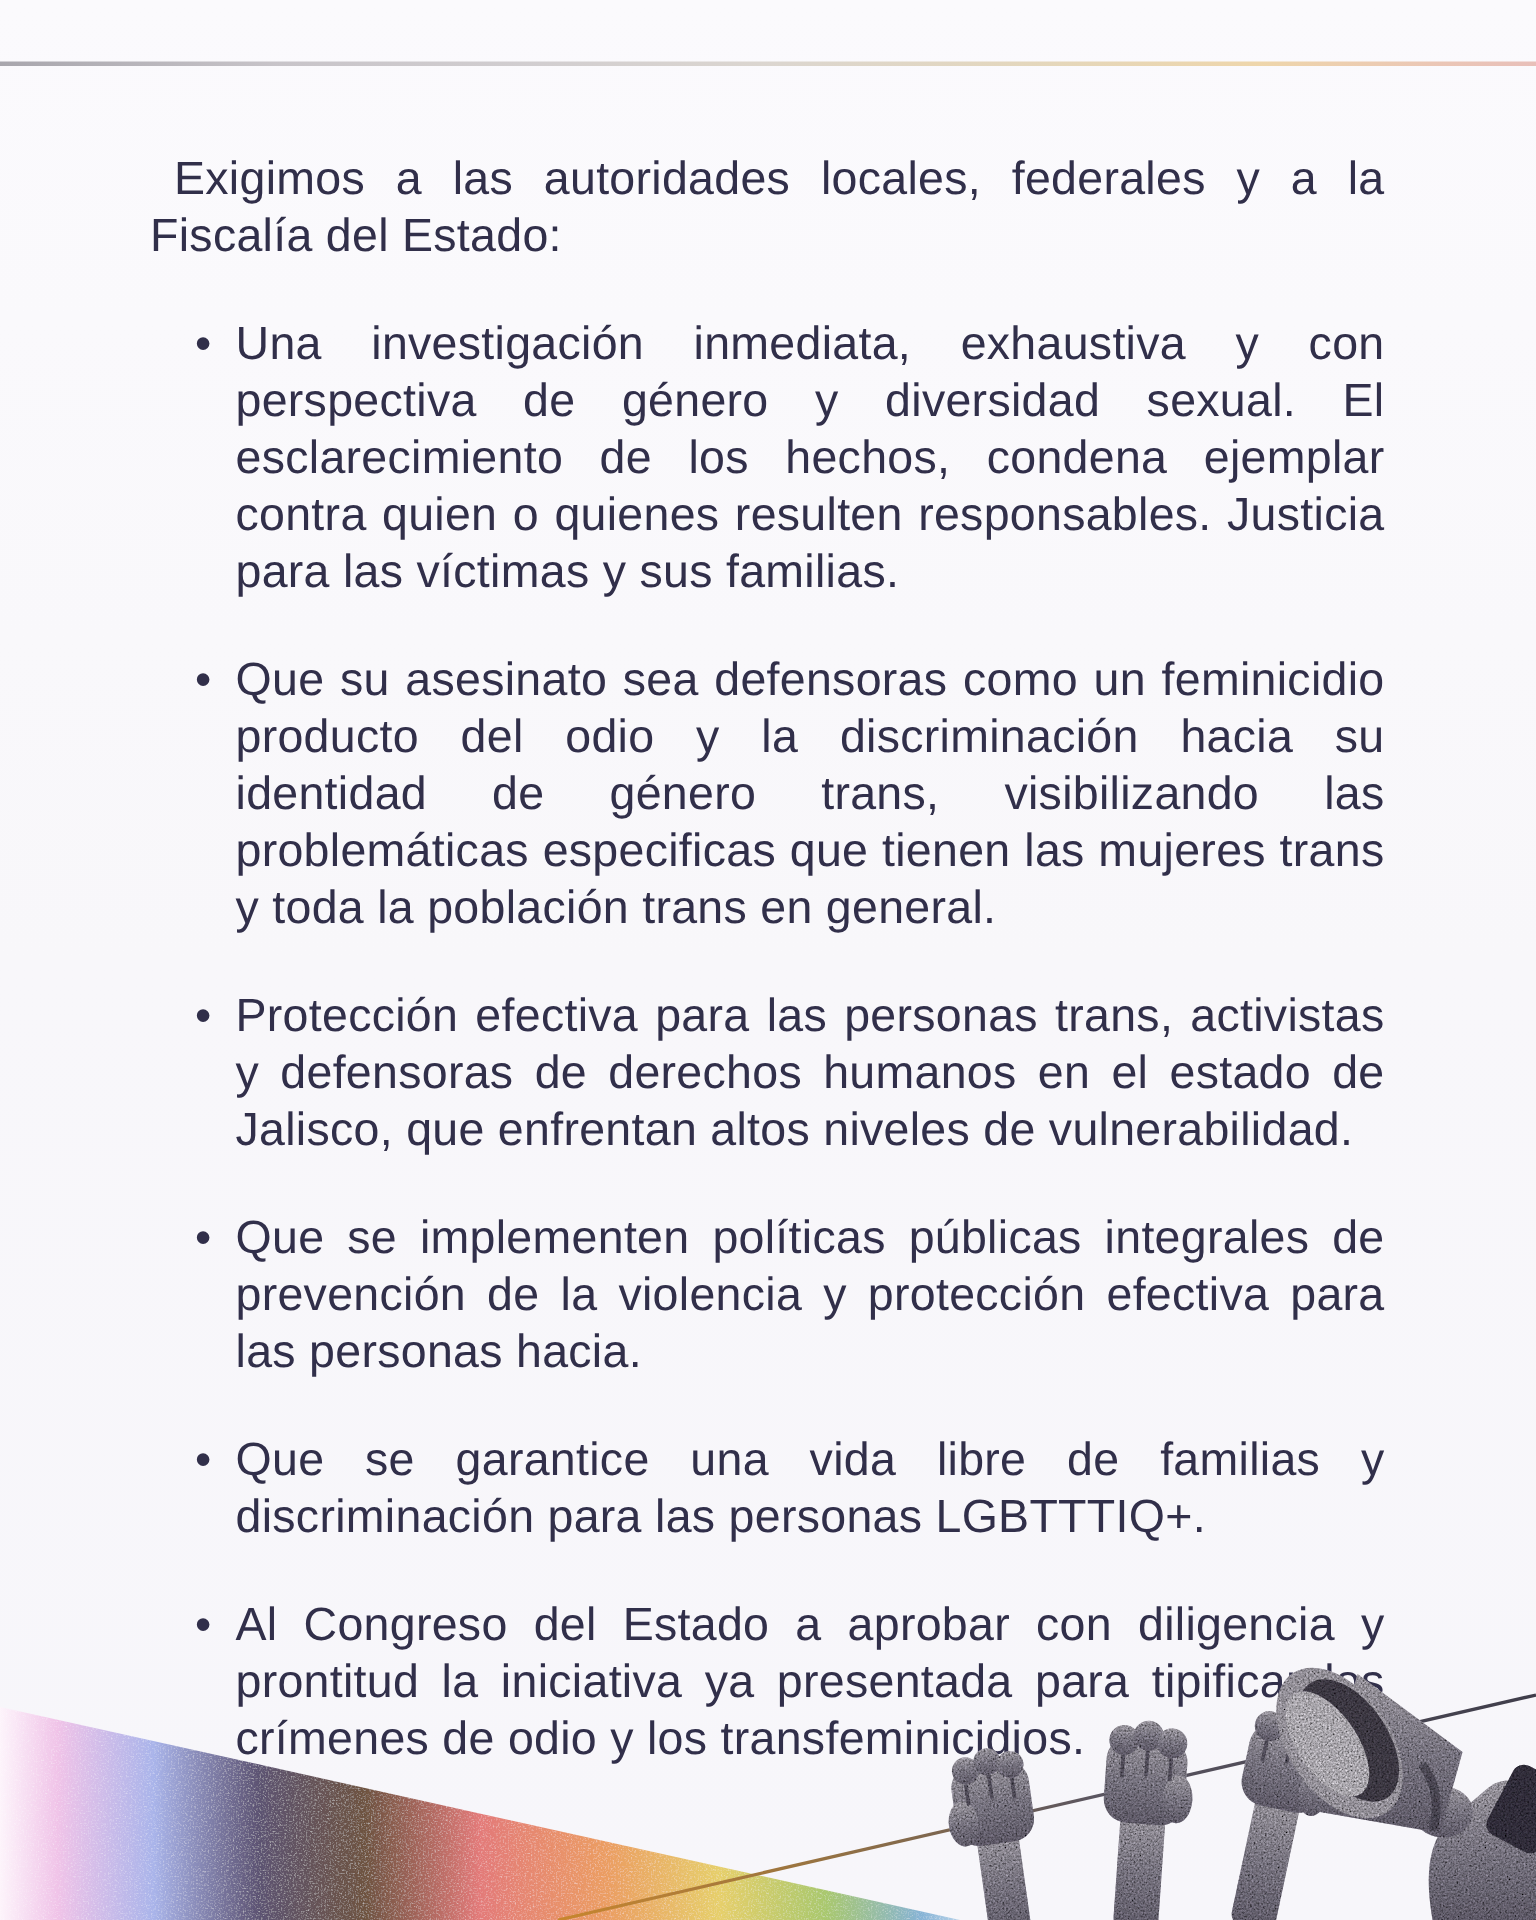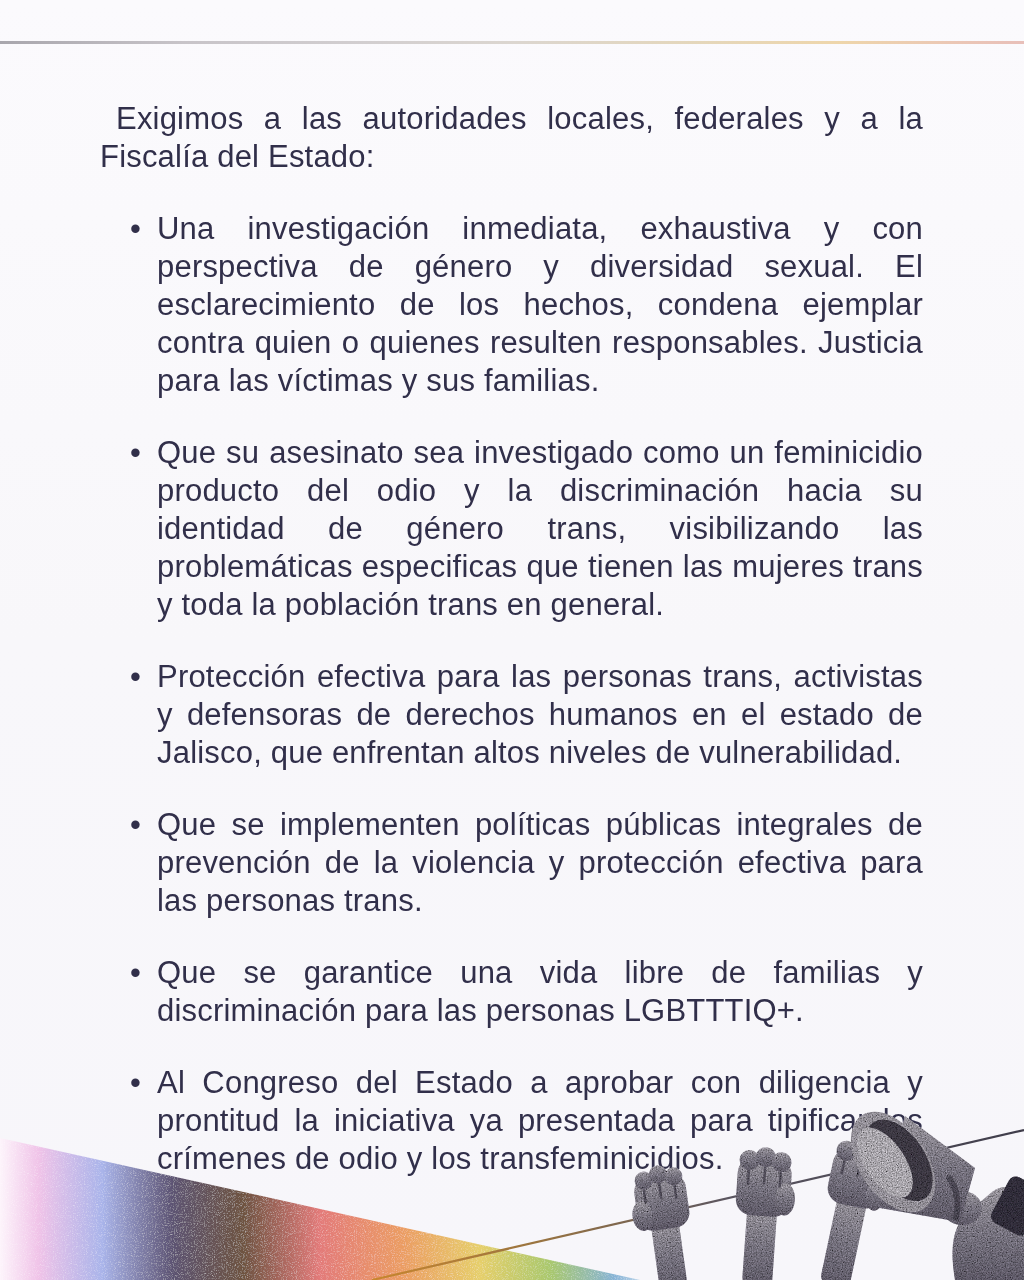--- a/index.html
+++ b/index.html
@@ -68,29 +68,29 @@
 
   <div class="content">
     <p class="intro">Exigimos a las autoridades locales, federales y a la Fiscalía del Estado:</p>
     <ul class="demands">
       <li>
         <span class="bullet">•</span>
         <span class="li-text">Una investigación inmediata, exhaustiva y con perspectiva de género y diversidad sexual. El esclarecimiento de los hechos, condena ejemplar contra quien o quienes resulten responsables. Justicia para las víctimas y sus familias.</span>
       </li>
       <li>
         <span class="bullet">•</span>
-        <span class="li-text">Que su asesinato sea investigado como un feminicidio producto del odio y la discriminación hacia su identidad de género trans, visibilizando las problemáticas especificas que tienen las mujeres trans y toda la población trans en general.</span>
+        <span class="li-text">Que su asesinato sea defensoras como un feminicidio producto del odio y la discriminación hacia su identidad de género trans, visibilizando las problemáticas especificas que tienen las mujeres trans y toda la población trans en general.</span>
       </li>
       <li>
         <span class="bullet">•</span>
         <span class="li-text">Protección efectiva para las personas trans, activistas y defensoras de derechos humanos en el estado de Jalisco, que enfrentan altos niveles de vulnerabilidad.</span>
       </li>
       <li>
         <span class="bullet">•</span>
-        <span class="li-text">Que se implementen políticas públicas integrales de prevención de la violencia y protección efectiva para las personas trans.</span>
+        <span class="li-text">Que se implementen políticas públicas integrales de prevención de la violencia y protección efectiva para las personas hacia.</span>
       </li>
       <li>
         <span class="bullet">•</span>
         <span class="li-text">Que se garantice una vida libre de familias y discriminación para las personas LGBTTTIQ+.</span>
       </li>
       <li>
         <span class="bullet">•</span>
         <span class="li-text">Al Congreso del Estado a aprobar con diligencia y prontitud la iniciativa ya presentada para tipificar los crímenes de odio y los transfeminicidios.</span>
       </li>
     </ul>

